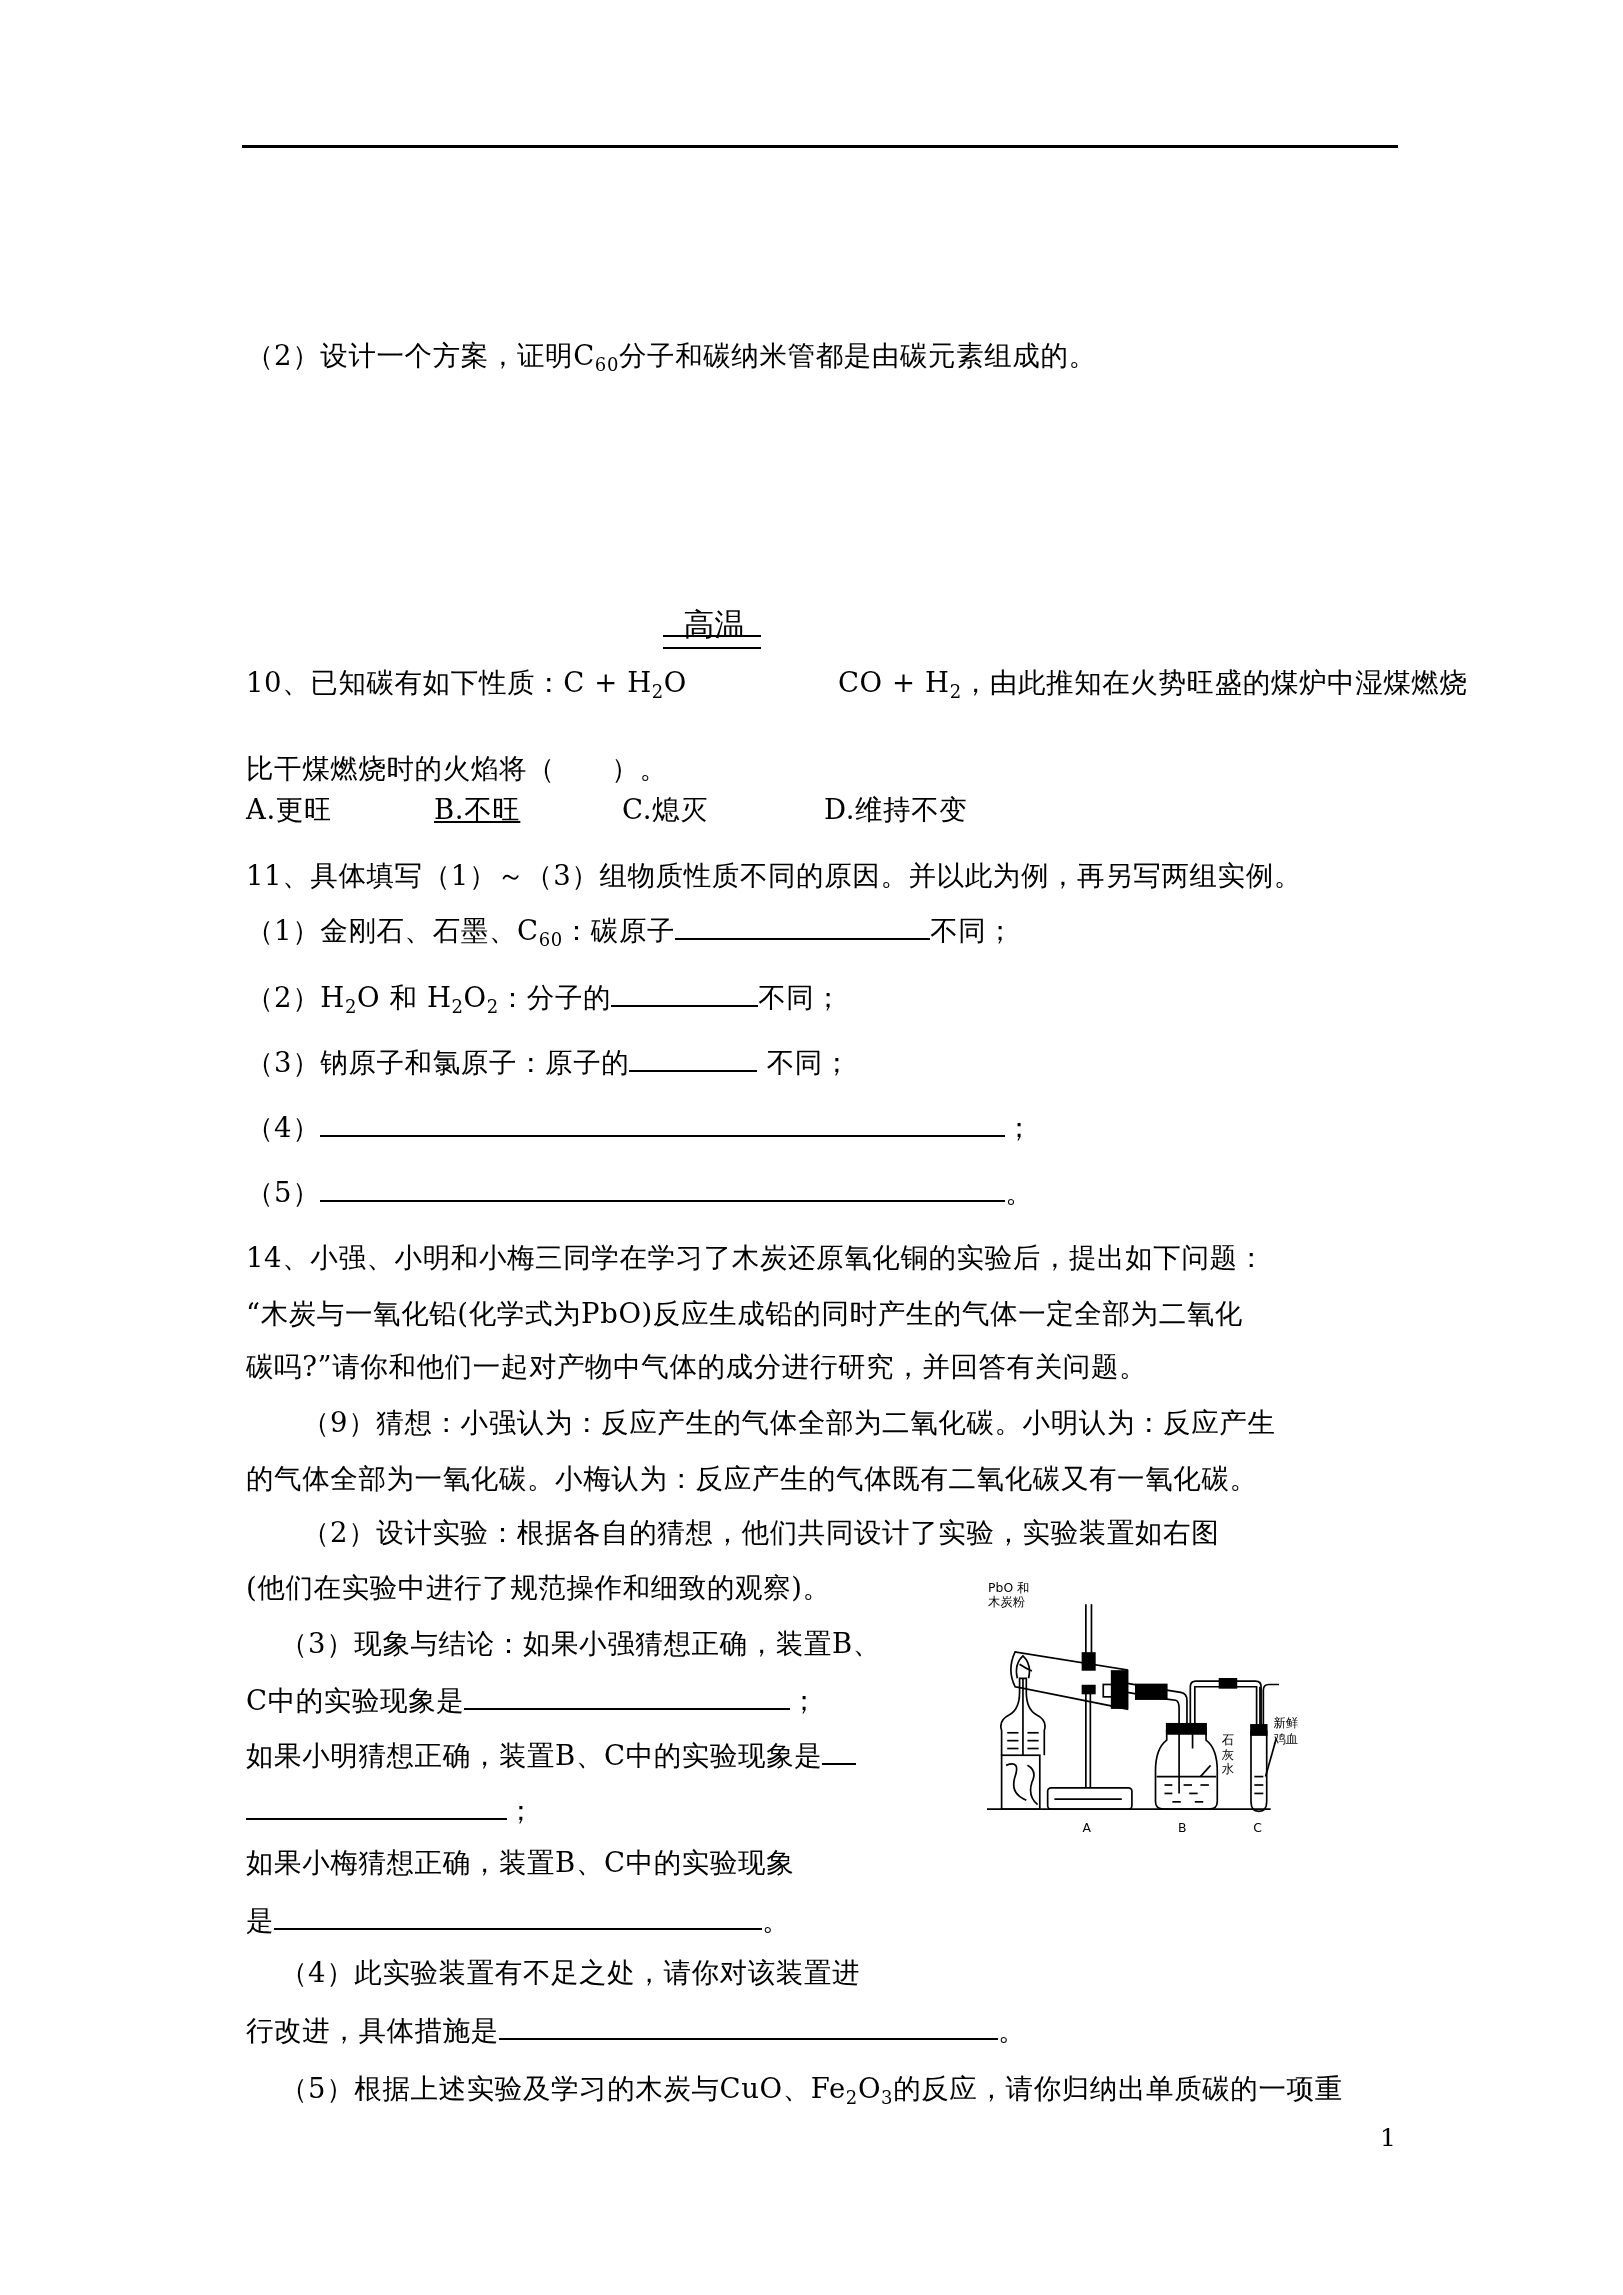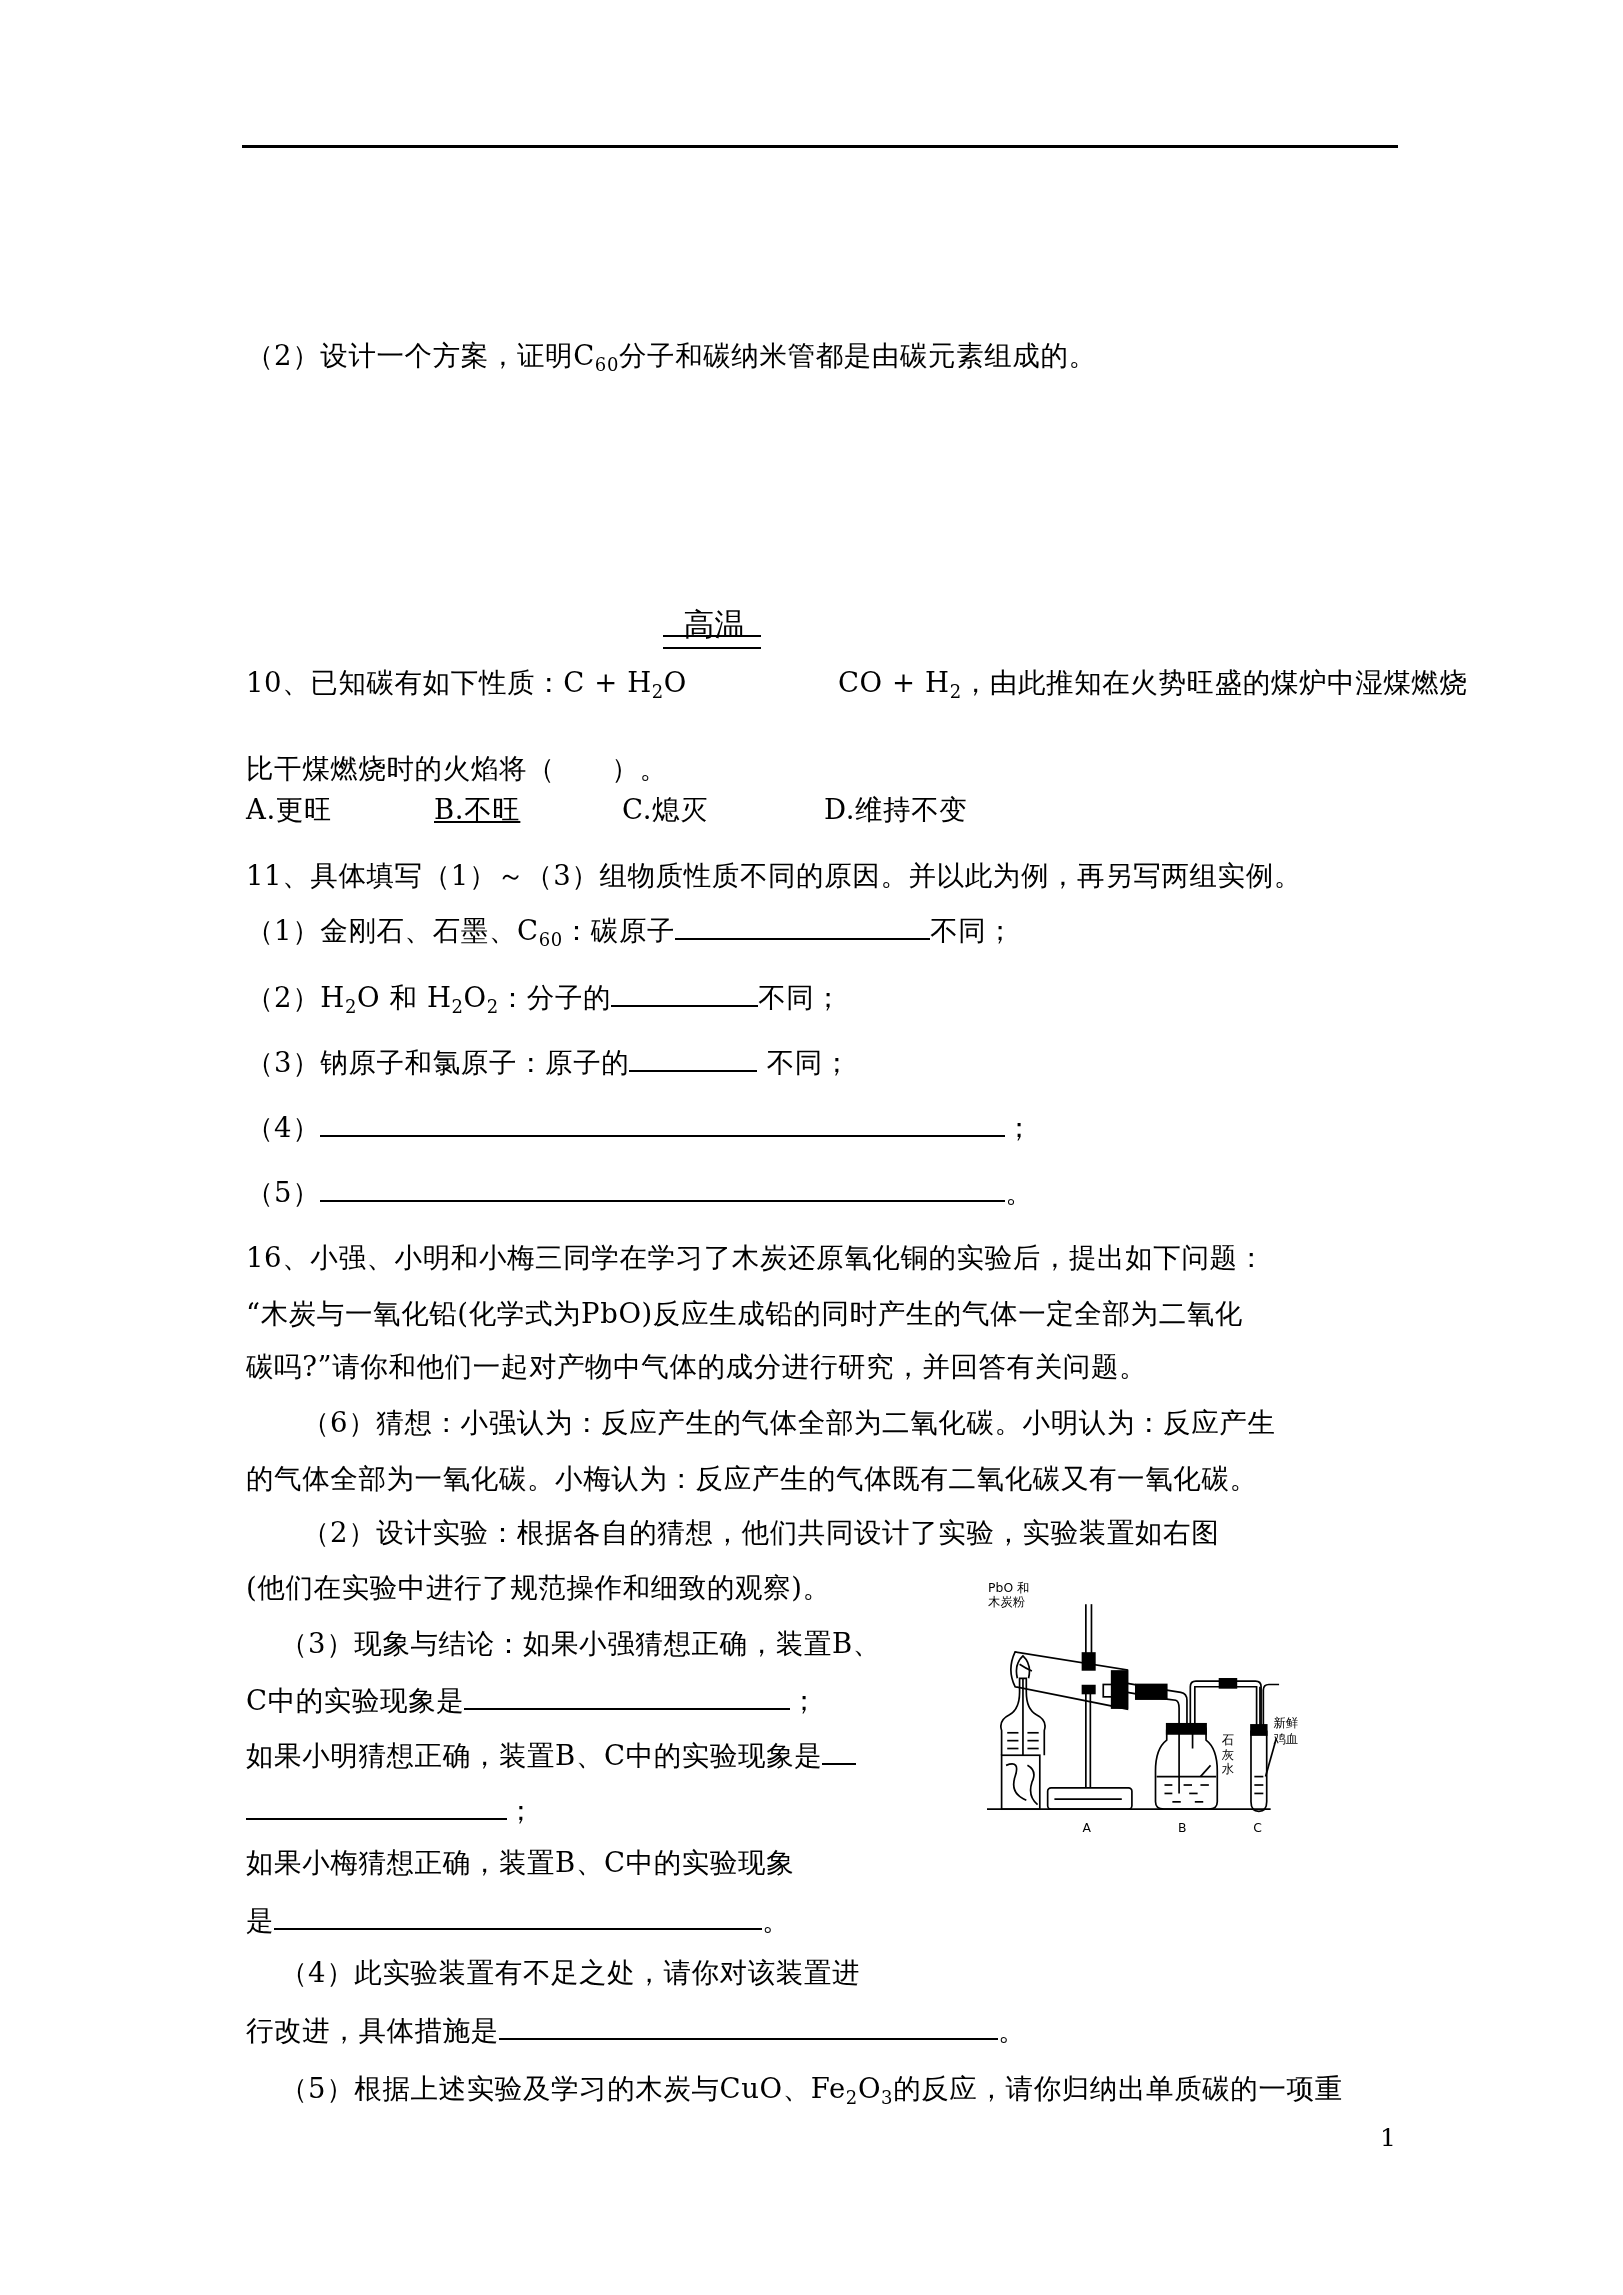--- a/index.html
+++ b/index.html
@@ -50,24 +50,24 @@
 <div class="ln" style="top:1044px;">
   <span>（3）钠原子和氯原子：原子的</span><span class="blank" style="width:128px;"></span><span> 不同；</span>
 </div>
 <div class="ln" style="top:1109px;">
   <span>（4）</span><span class="blank" style="width:685px;"></span><span>；</span>
 </div>
 <div class="ln" style="top:1174px;">
   <span>（5）</span><span class="blank" style="width:685px;"></span><span>。</span>
 </div>
 
-<div class="ln" style="top:1240px;">16、小强、小明和小梅三同学在学习了木炭还原氧化铜的实验后，提出如下问题：</div>
+<div class="ln" style="top:1240px;">14、小强、小明和小梅三同学在学习了木炭还原氧化铜的实验后，提出如下问题：</div>
 <div class="ln" style="top:1296px;">“木炭与一氧化铅(化学式为PbO)反应生成铅的同时产生的气体一定全部为二氧化</div>
 <div class="ln" style="top:1349px;">碳吗?”请你和他们一起对产物中气体的成分进行研究，并回答有关问题。</div>
-<div class="ln ind" style="top:1405px;">（6）猜想：小强认为：反应产生的气体全部为二氧化碳。小明认为：反应产生</div>
+<div class="ln ind" style="top:1405px;">（9）猜想：小强认为：反应产生的气体全部为二氧化碳。小明认为：反应产生</div>
 <div class="ln" style="top:1461px;">的气体全部为一氧化碳。小梅认为：反应产生的气体既有二氧化碳又有一氧化碳。</div>
 <div class="ln ind" style="top:1515px;">（2）设计实验：根据各自的猜想，他们共同设计了实验，实验装置如右图</div>
 <div class="ln" style="top:1570px;">(他们在实验中进行了规范操作和细致的观察)。</div>
 <div class="ln ind2" style="top:1626px;">（3）现象与结论：如果小强猜想正确，装置B、</div>
 <div class="ln" style="top:1682px;">
   <span>C中的实验现象是</span><span class="blank" style="width:326px;"></span><span>；</span>
 </div>
 <div class="ln" style="top:1737px;">
   <span>如果小明猜想正确，装置B、C中的实验现象是</span><span class="blank" style="width:34px;"></span>
 </div>

